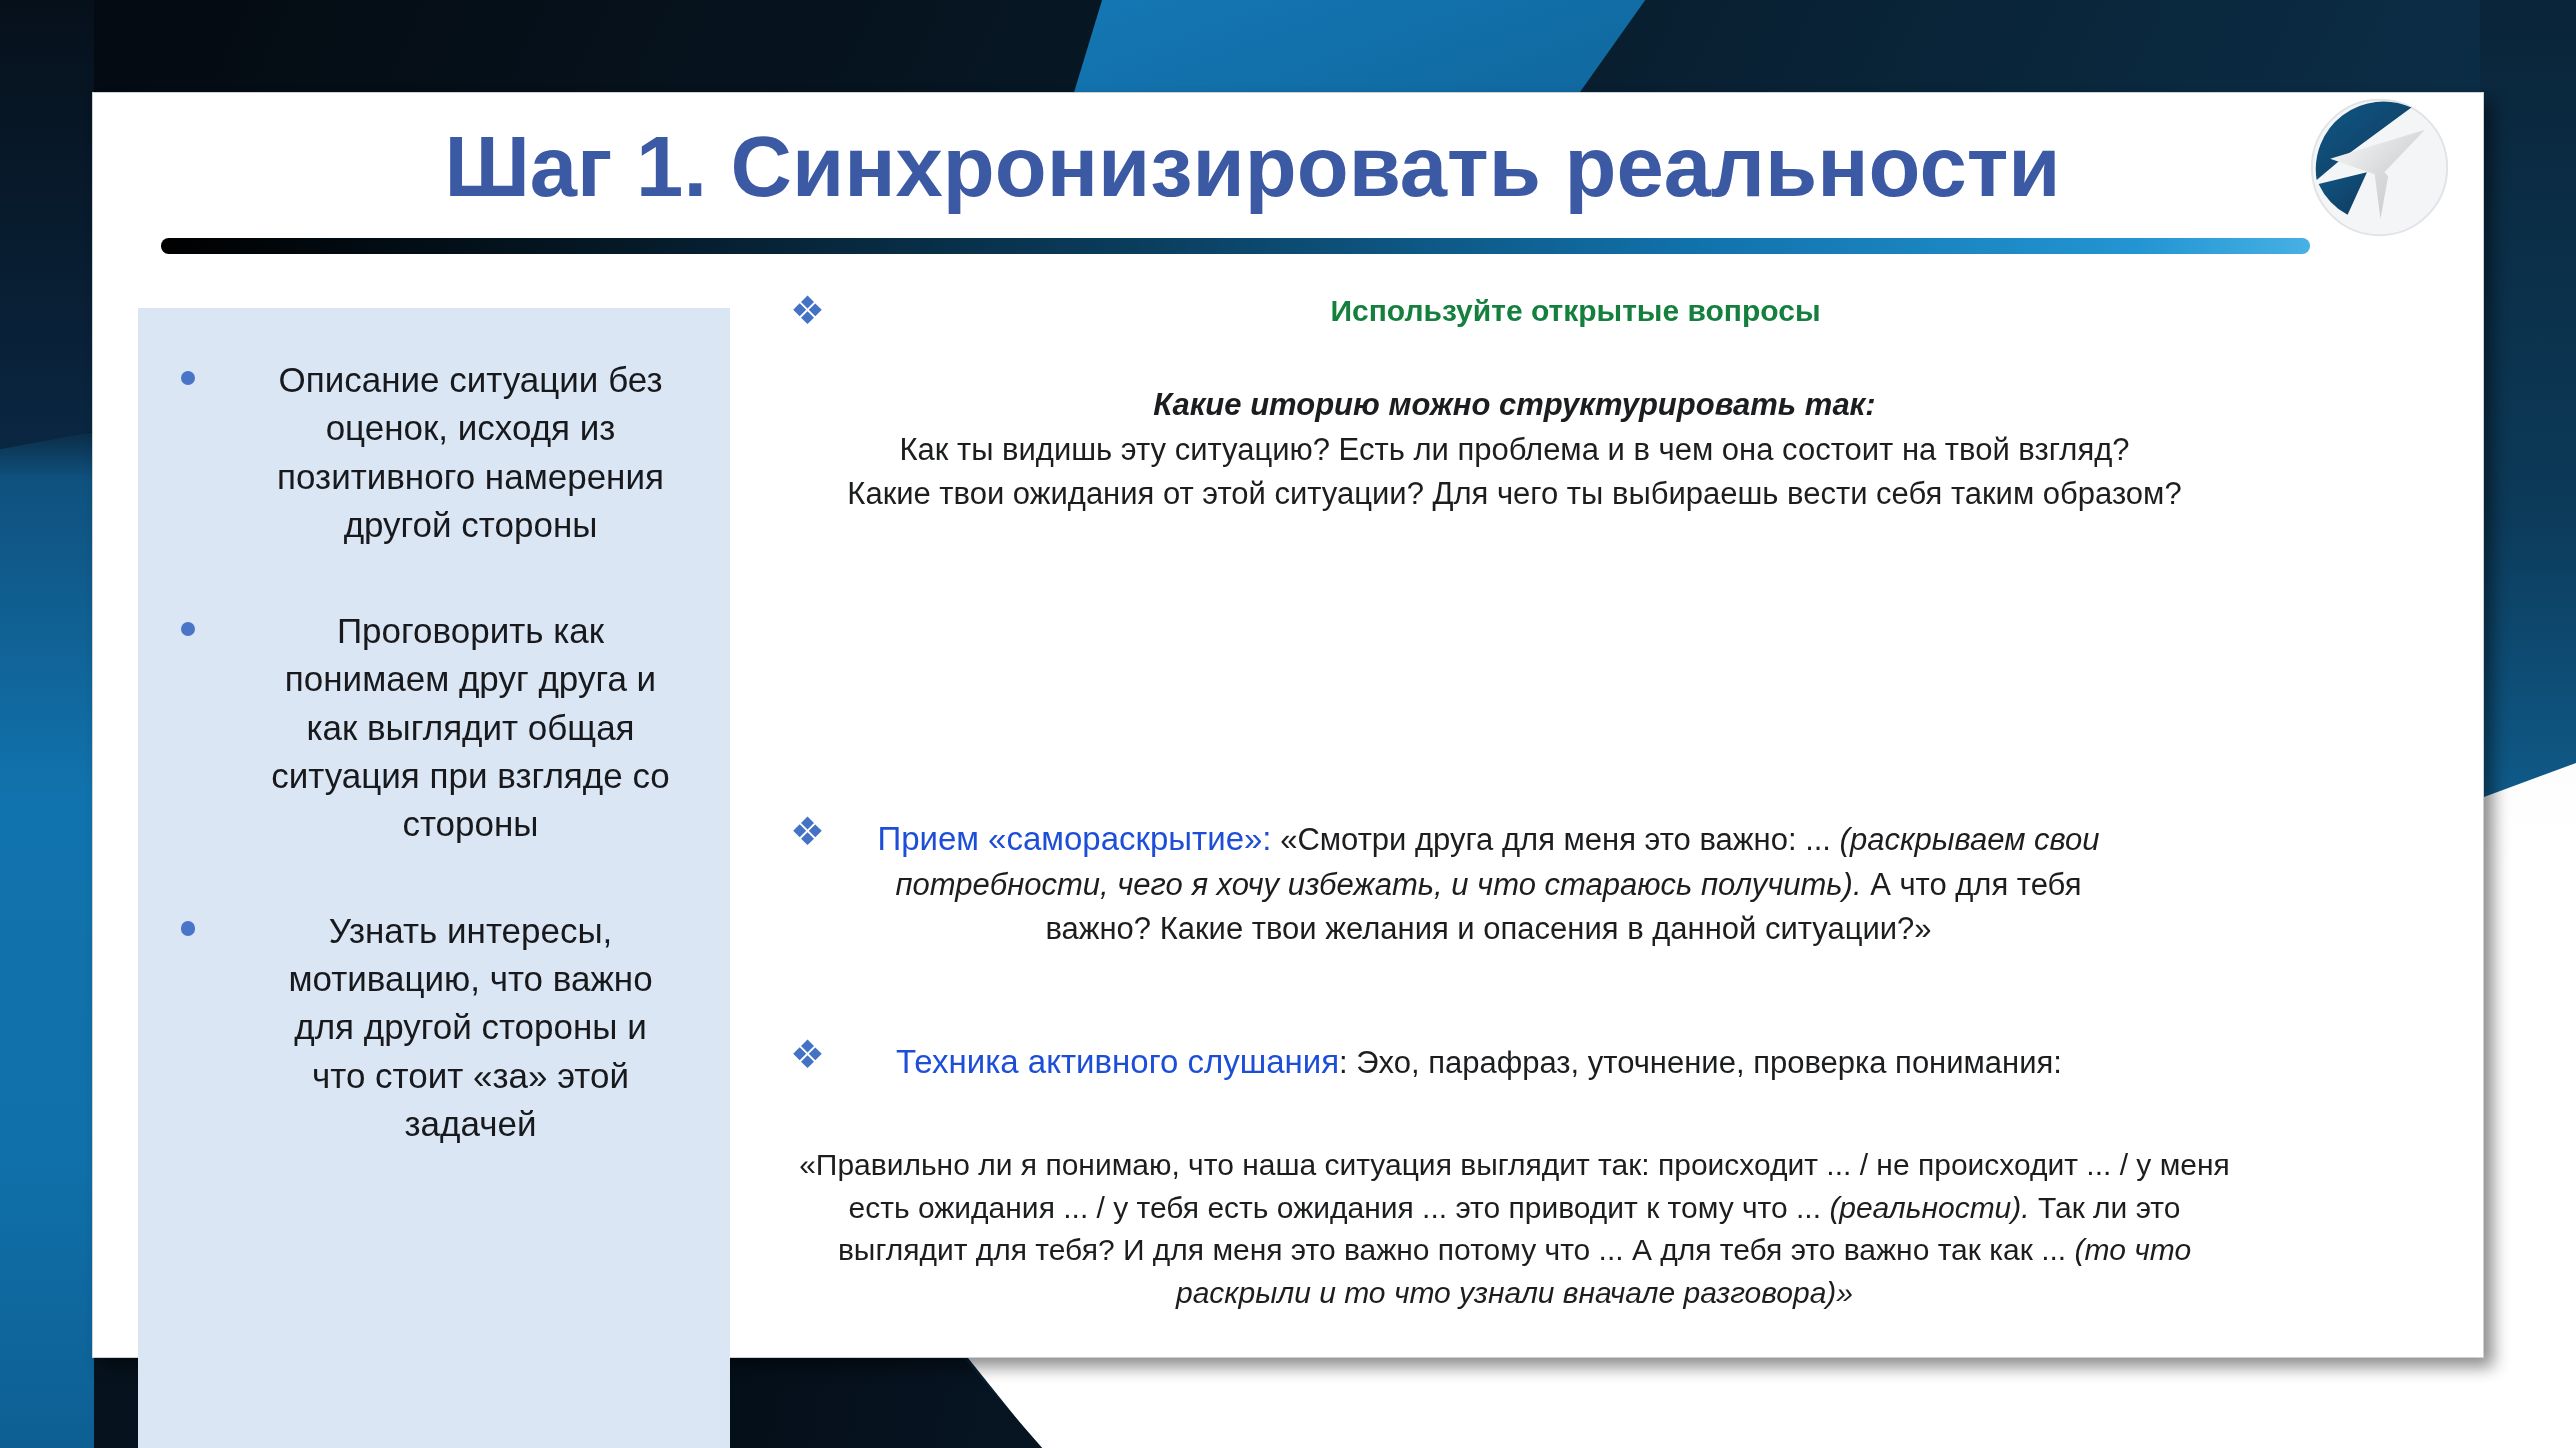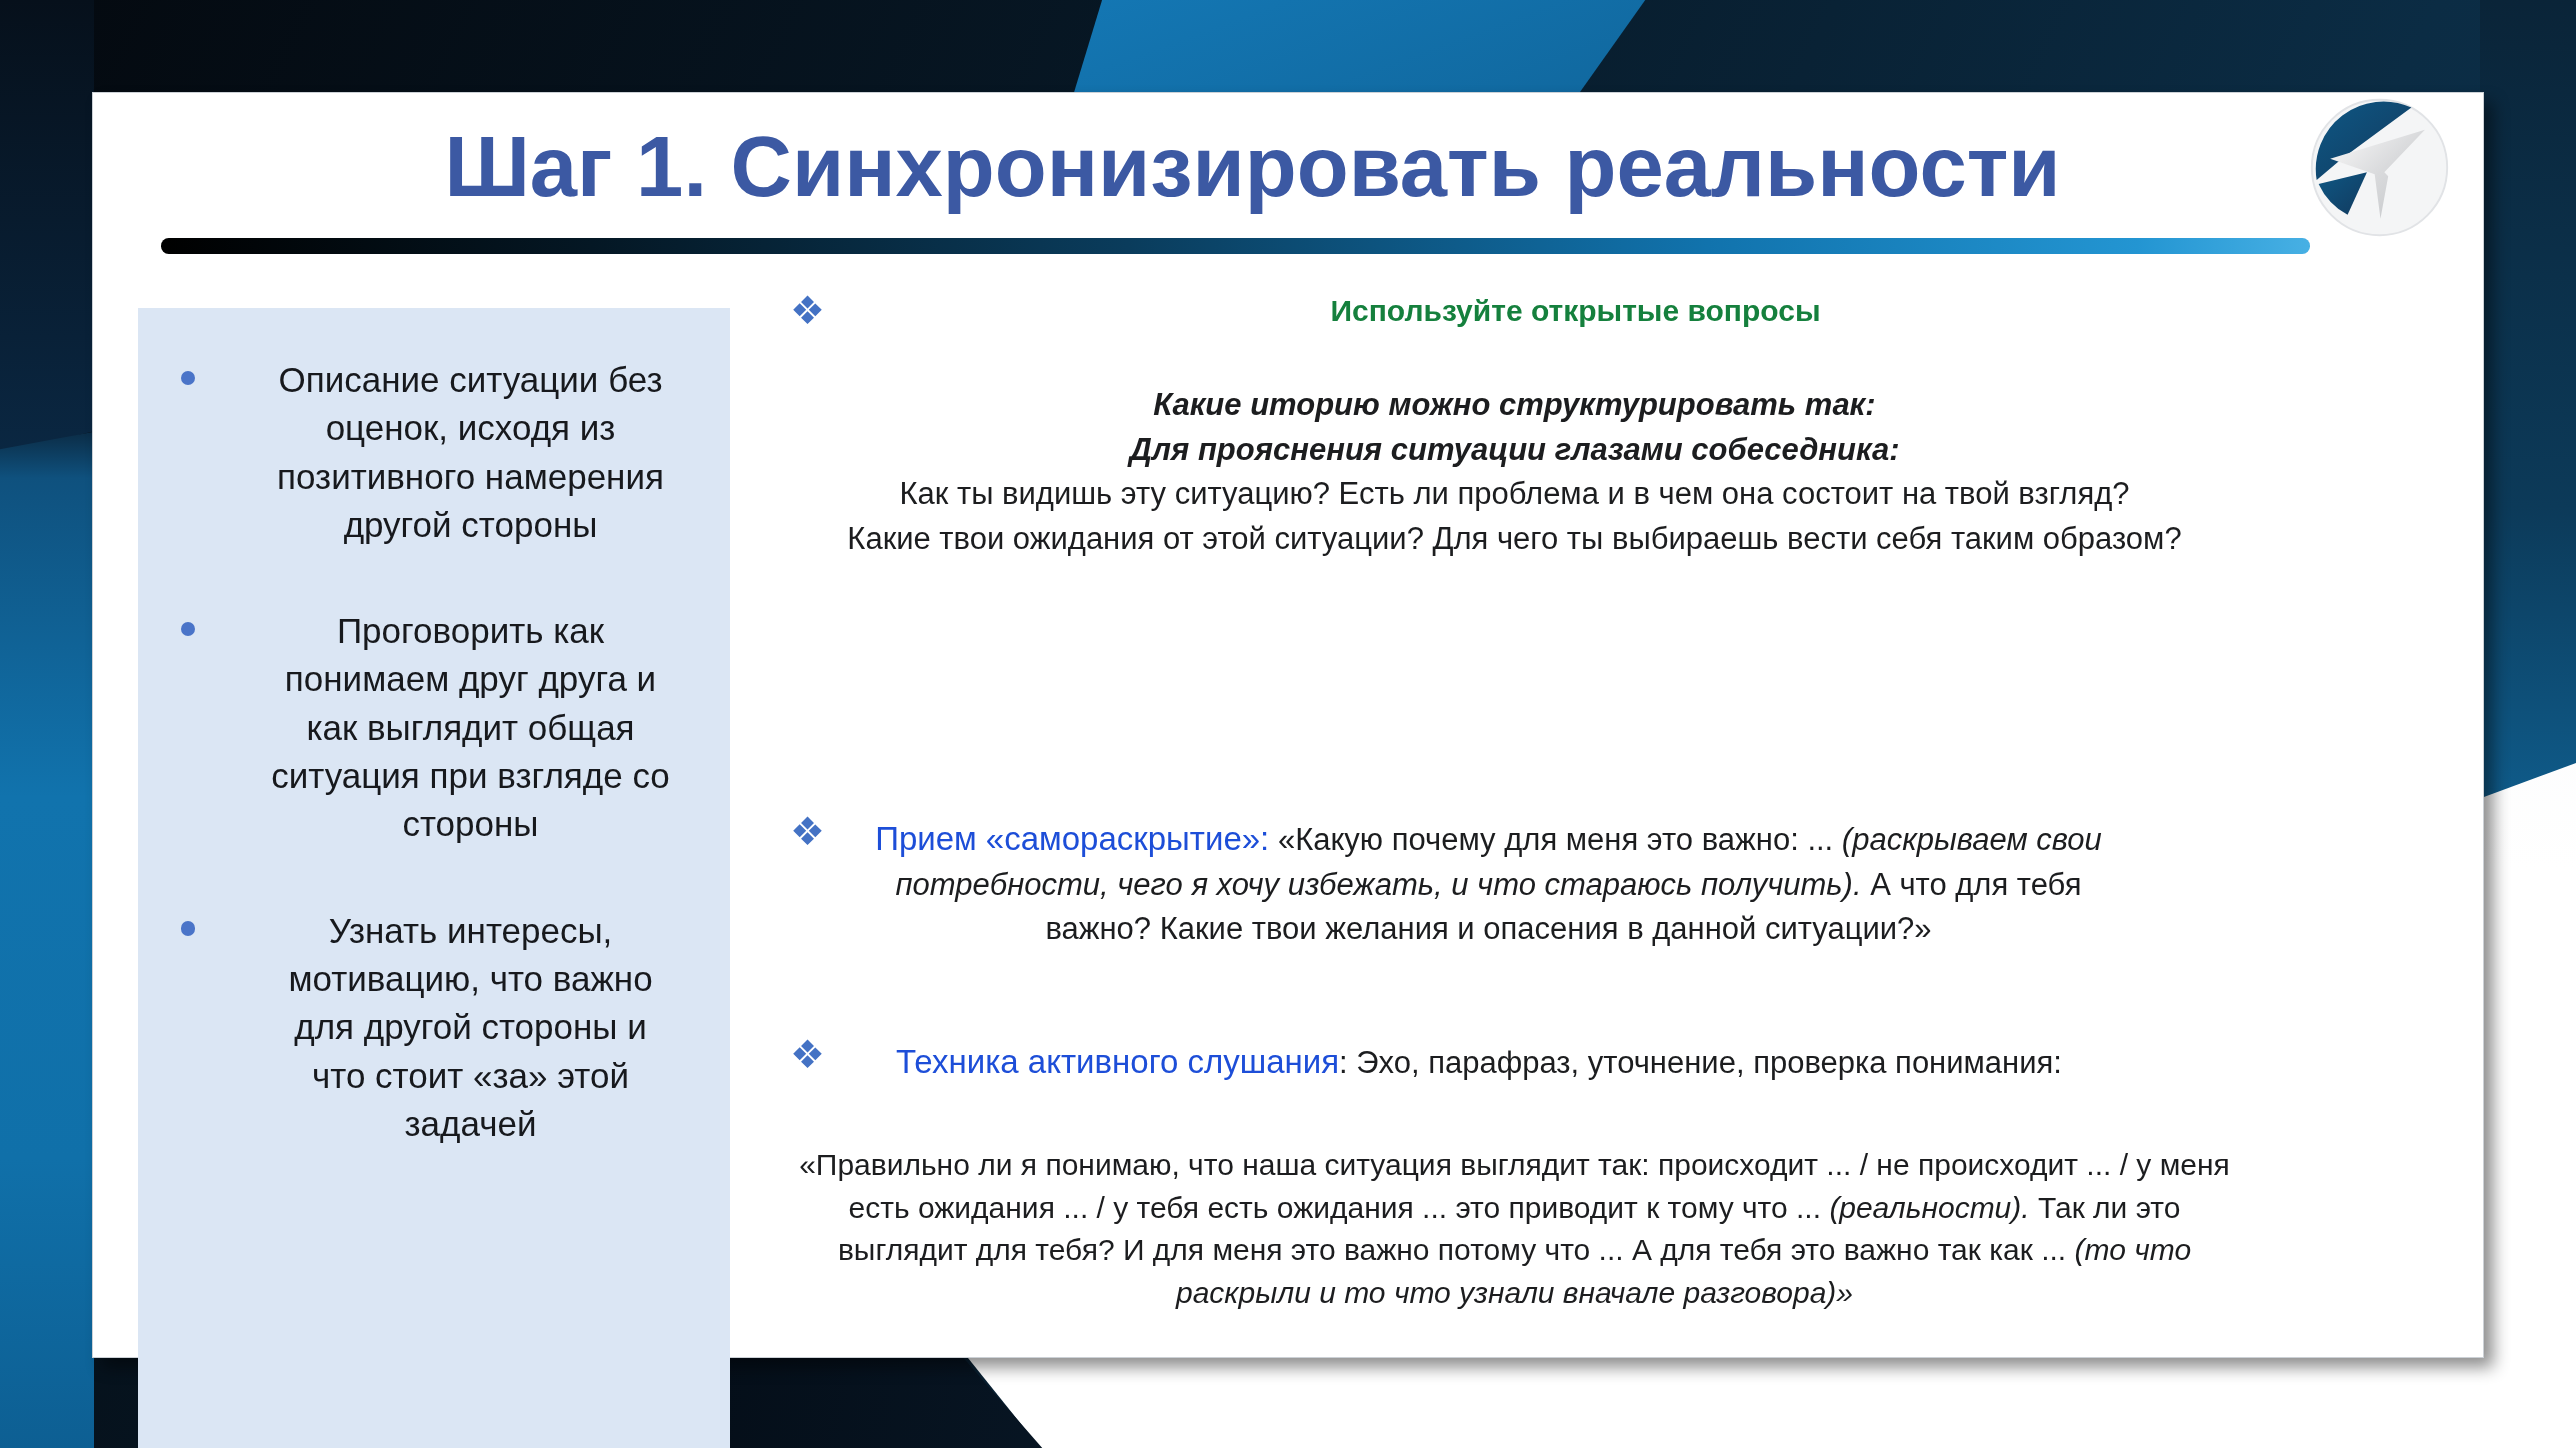--- a/index.html
+++ b/index.html
@@ -108,29 +108,28 @@
 
     <div class="rcol">
 
       <div class="sec-head" style="top:201px;left:0;width:1507px;">
         <span class="diamond">❖</span>
         <span class="h1t">Используйте открытые вопросы</span>
       </div>
 
       <div class="body-block" style="top:290px;left:0;width:1449px;">
         <p class="lead">Какие иторию можно структурировать так:</p>
-        <p class="lead">Для прояснения ситуации глазами собеседника:</p>
         <p class="q">Как ты видишь эту ситуацию? Есть ли проблема и в чем она состоит на твой взгляд?</p>
         <p class="q">Какие твои ожидания от этой ситуации? Для чего ты выбираешь вести себя таким образом?</p>
       </div>
 
       <div class="flowsec" style="top:722px;left:0;width:1333px;">
         <span class="diamond">❖</span>
         <span class="h2t">Прием «самораскрытие»:</span>
-        <span>«Какую почему для меня это важно: ...</span>
+        <span>«Смотри друга для меня это важно: ...</span>
         <span class="it">(раскрываем свои потребности, чего я хочу избежать, и что стараюсь получить).</span>
         <span>А что для тебя важно? Какие твои желания и опасения в данной ситуации?»</span>
       </div>
 
       <div class="flowsec" style="top:945px;left:0;width:1314px;">
         <span class="diamond">❖</span><span class="h2t">Техника активного слушания</span><span>: Эхо, парафраз, уточнение, проверка понимания:</span>
       </div>
 
       <div class="s3p" style="top:1051px;left:0;width:1449px;">
         <span>«Правильно ли я понимаю, что наша ситуация выглядит так: происходит ... / не происходит ... / у меня есть ожидания ... / у тебя есть ожидания ... это приводит к тому что ...</span>

